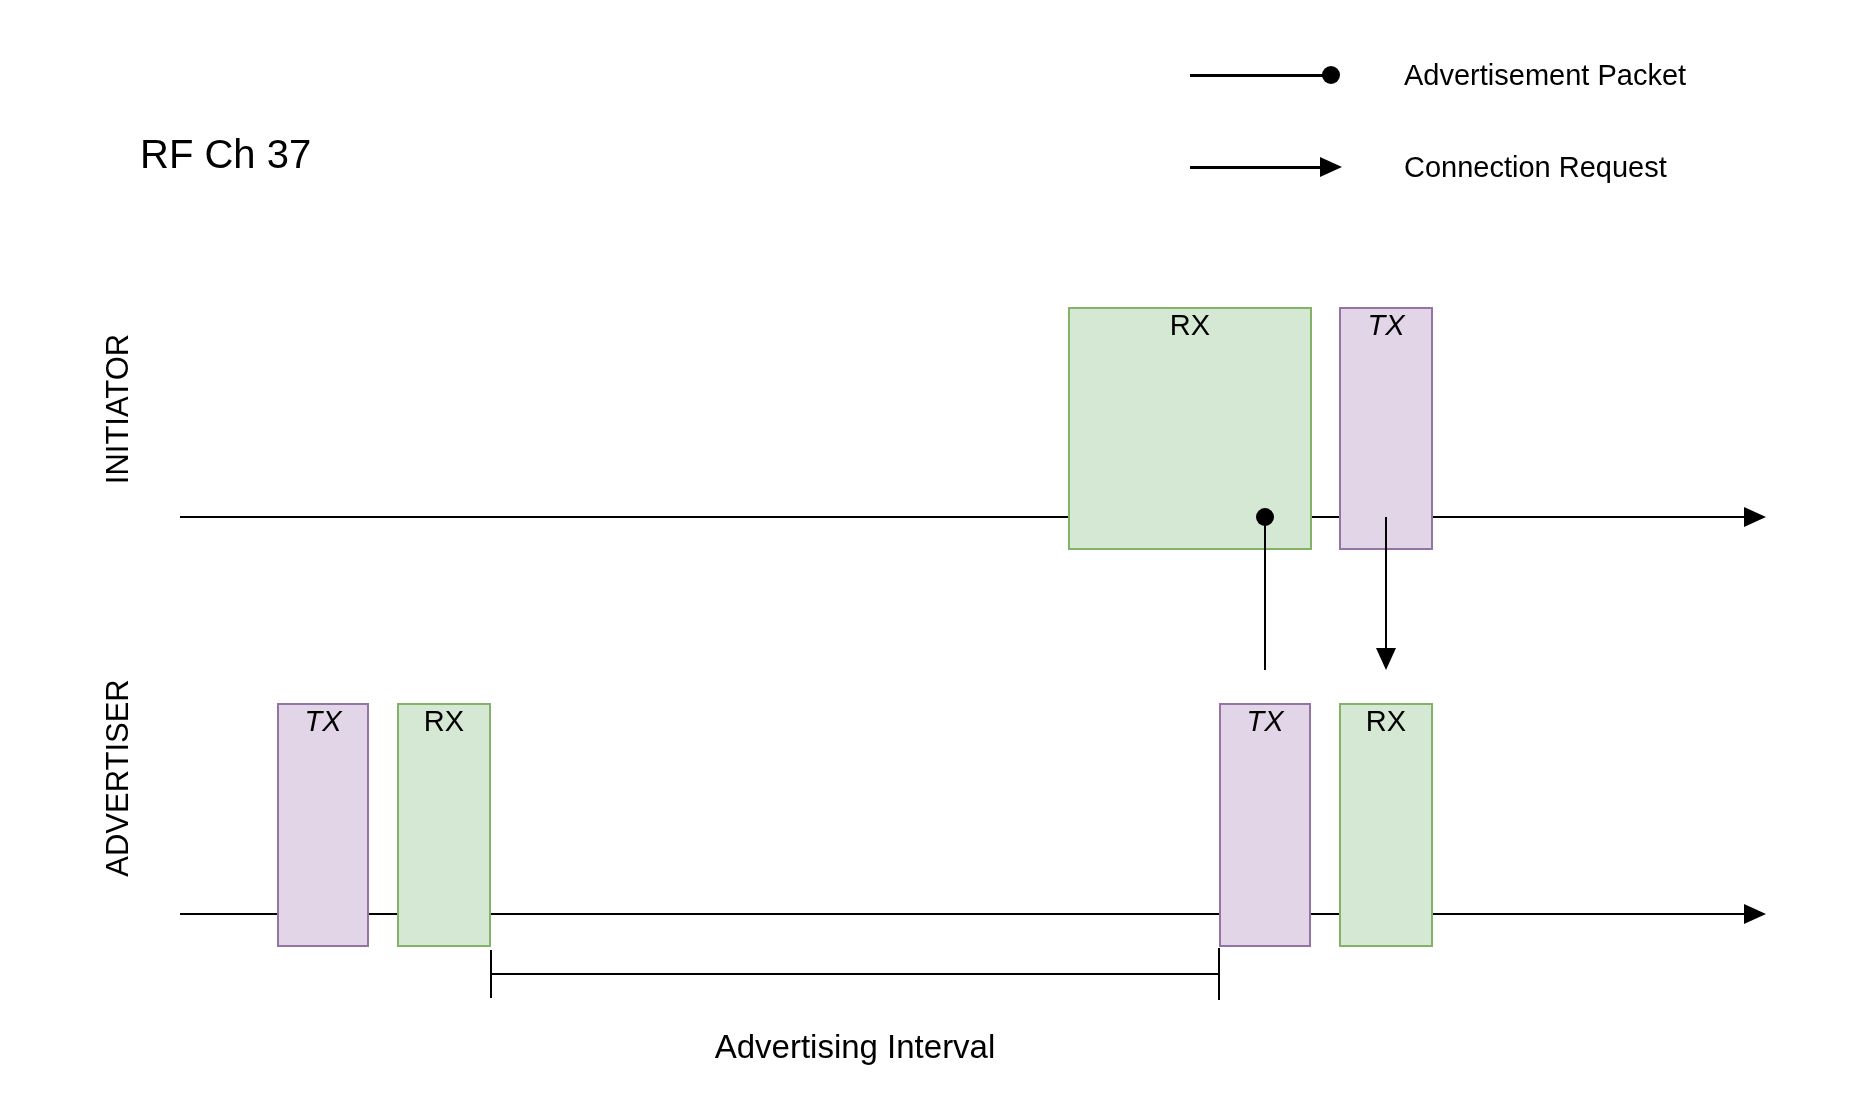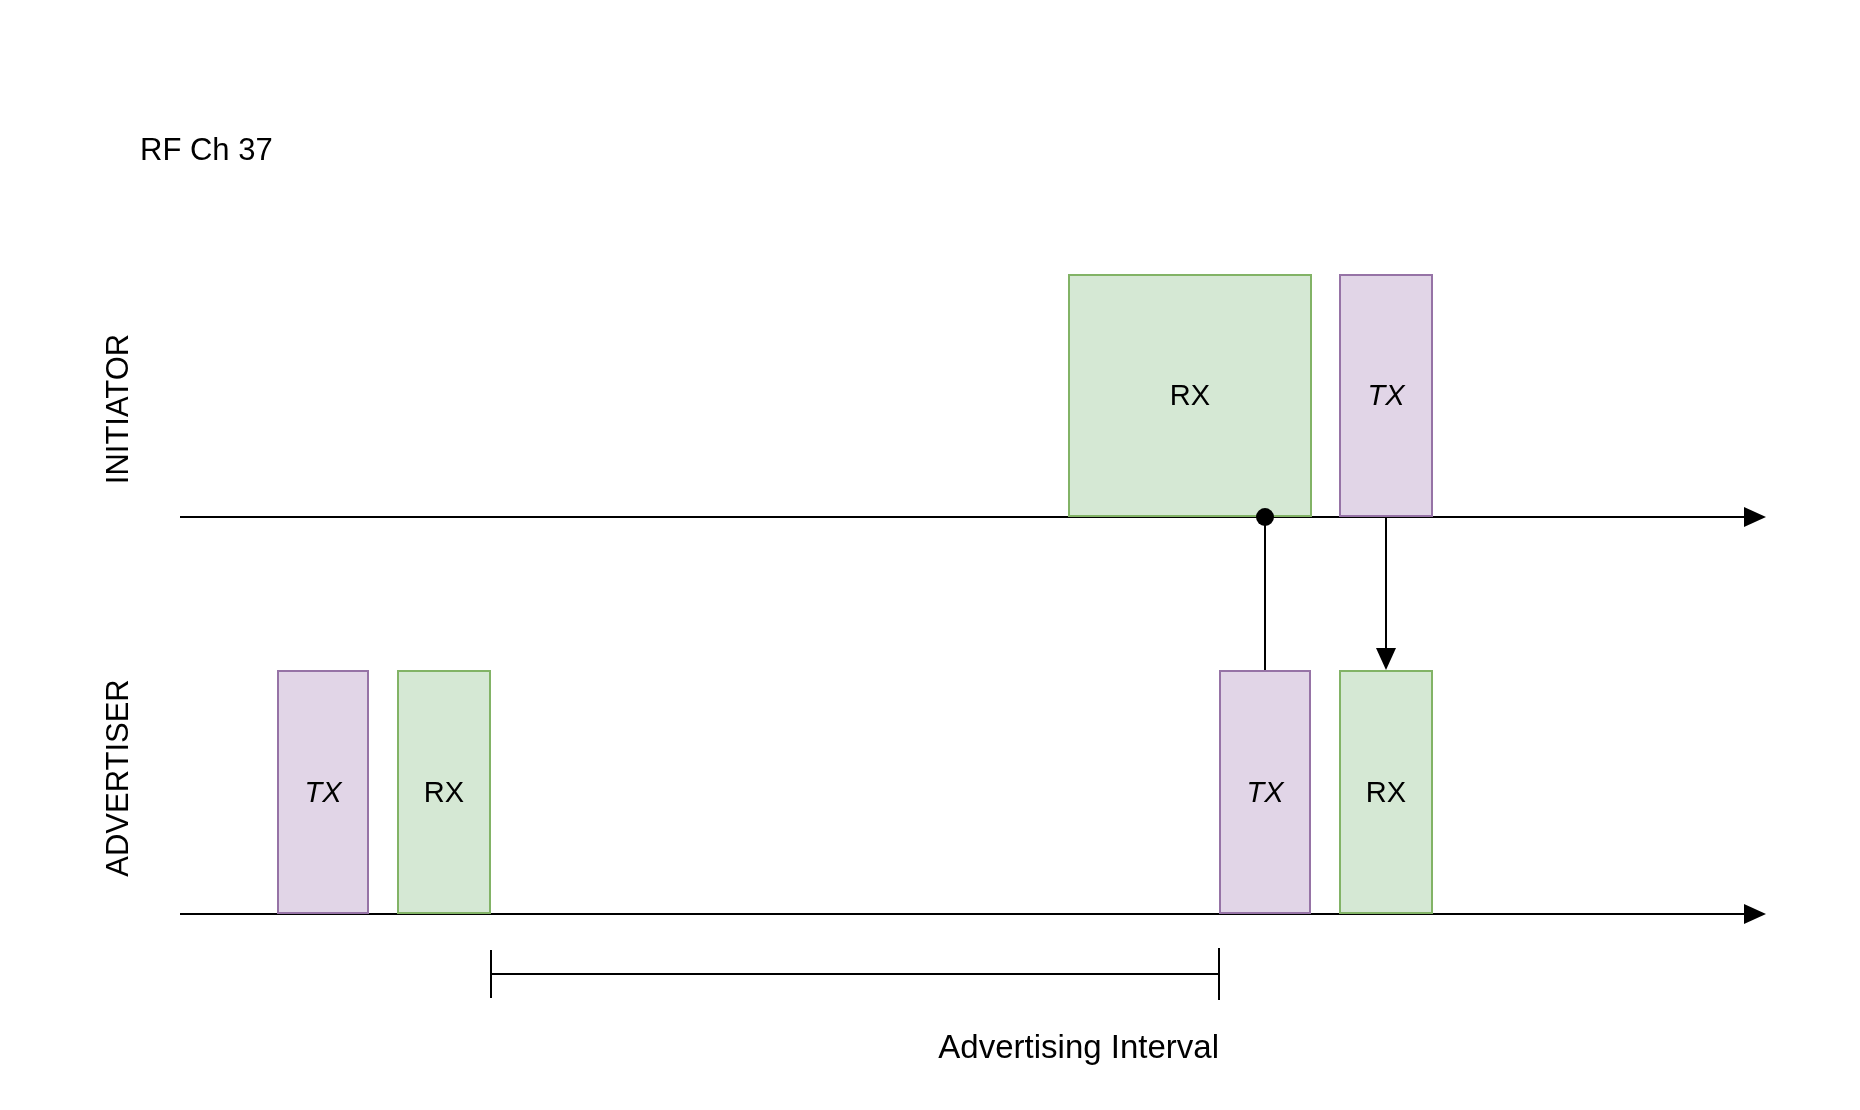--- a/index.html
+++ b/index.html
@@ -23,21 +23,21 @@
   .cr-line { width: 132px; height: 3px; background: var(--line); }
   .arrow-right-small {
     width: 0; height: 0; margin-left: -2px;
     border-left: 22px solid var(--line);
     border-top: 10px solid transparent;
     border-bottom: 10px solid transparent;
   }
   .legend-label { font-size: 29px; }
 
   
-  .rf-label { position: absolute; left: 140px; top: 132px; font-size: 31px; }
+  .rf-label { position: absolute; left: 140px; top: 132px; font-size: 40px; }
   .lane-label {
     position: absolute; font-size: 31px; white-space: nowrap;
     transform: translate(-50%, -50%) rotate(-90deg);
   }
   .lane-label.initiator  { left: 118px; top: 409px; }
   .lane-label.advertiser { left: 118px; top: 778px; }
 
   
   .timeline { position: absolute; height: 2px; background: var(--line); }
   .timeline.initiator  { left: 180px; top: 516px; width: 1568px; }
@@ -47,22 +47,23 @@
     border-left: 22px solid var(--line);
     border-top: 10px solid transparent;
     border-bottom: 10px solid transparent;
   }
   .tl-arrowhead.initiator  { left: 1744px; top: 507px; }
   .tl-arrowhead.advertiser { left: 1744px; top: 904px; }
 
   
   .box {
     position: absolute; box-sizing: border-box;
-    border: 2px solid; display: flex; align-items: center; justify-content: center;
+    border: 2px solid; display: flex; justify-content: center;
     font-size: 29px;
+    margin-top: 33px;
   }
   .box.rx { background: var(--rx_fill); border-color: var(--rx_border); }
   .box.tx { background: var(--tx_fill); border-color: var(--tx_border); font-style: italic; }
 
   .box.init-rx { left: 1068px; top: 274px; width: 244px; height: 243px; }
   .box.init-tx { left: 1339px; top: 274px; width: 94px;  height: 243px; }
   .box.adv-tx1 { left: 277px;  top: 670px; width: 92px;  height: 244px; }
   .box.adv-rx1 { left: 397px;  top: 670px; width: 94px;  height: 244px; }
   .box.adv-tx2 { left: 1219px; top: 670px; width: 92px;  height: 244px; }
   .box.adv-rx2 { left: 1339px; top: 670px; width: 94px;  height: 244px; }
@@ -83,28 +84,44 @@
     border-right: 10px solid transparent;
   }
 
   
   .interval-line { position: absolute; left: 491px; top: 973px; width: 728px; height: 2px; background: var(--line); }
   .interval-tick { position: absolute; width: 2px; background: var(--line); }
   .interval-tick.left  { left: 490px;  top: 950px; height: 48px; }
   .interval-tick.right { left: 1218px; top: 948px; height: 52px; }
   .interval-label {
     position: absolute; left: 491px; top: 1028px; width: 728px;
-    text-align: right; font-size: 33px;
+    text-align: center; font-size: 33px;
   }
 </style>
 </head>
 <body>
 
 <div class="canvas">
 
+  <div class="legend">
+    <div class="legend-row">
+      <span class="legend-icon">
+        <span class="ap-line"></span>
+        <span class="ap-dot"></span>
+      </span>
+      <span class="legend-label">Advertisement Packet</span>
+    </div>
+    <div class="legend-row second">
+      <span class="legend-icon">
+        <span class="cr-line"></span>
+        <span class="arrow-right-small"></span>
+      </span>
+      <span class="legend-label">Connection Request</span>
+    </div>
+  </div>
 
   <div class="rf-label">RF Ch 37</div>
 
   <div class="lane-label initiator">INITIATOR</div>
   <div class="lane-label advertiser">ADVERTISER</div>
 
   <div class="timeline initiator"></div>
   <div class="tl-arrowhead initiator"></div>
   <div class="timeline advertiser"></div>
   <div class="tl-arrowhead advertiser"></div>

